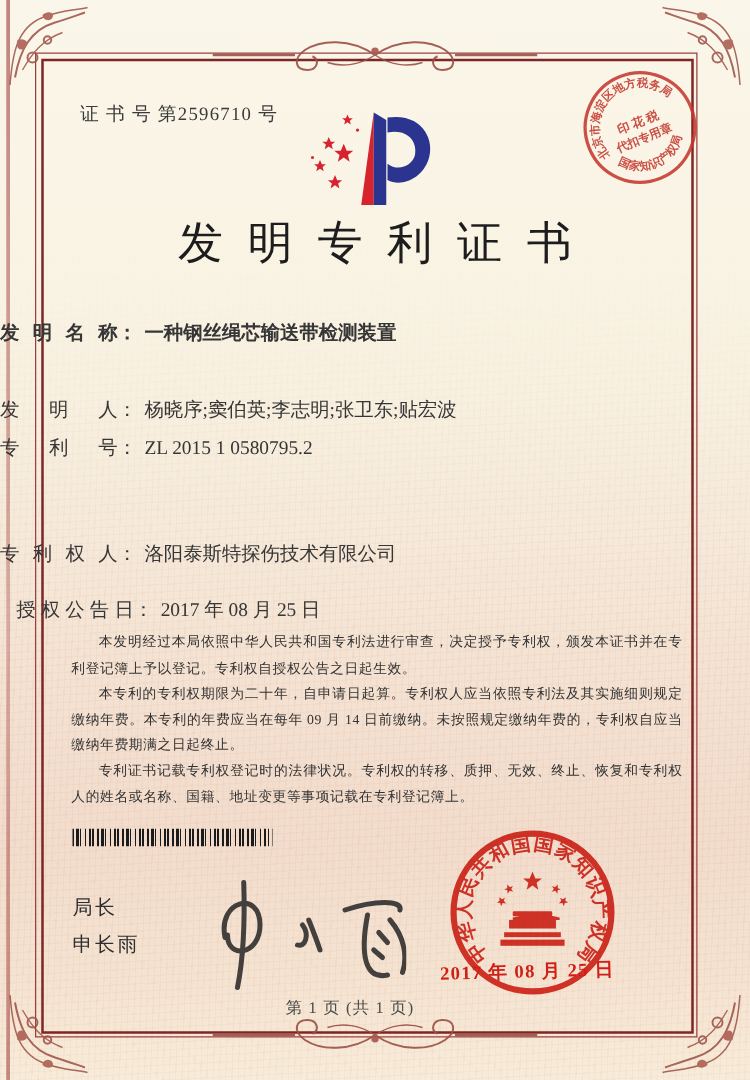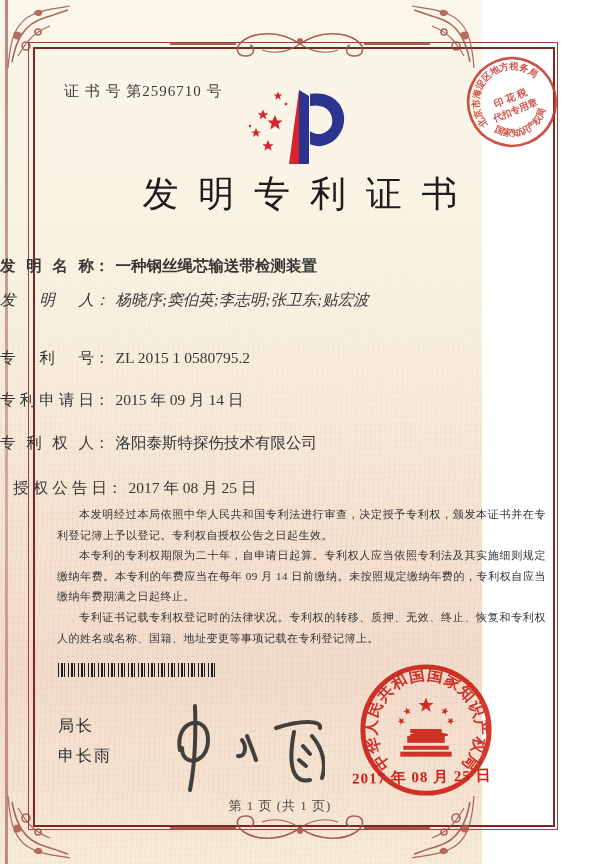--- a/index.html
+++ b/index.html
@@ -1,18 +1,18 @@
 <!DOCTYPE html>
 <html><head>
 <meta charset="utf-8">
 <style>
   html,body{margin:0;padding:0;}
   body{width:600px;height:864px;overflow:hidden;
        font-family:"Liberation Serif","DejaVu Serif",serif;}
-  .page{position:relative;width:482px;height:864px;
+  .page{position:relative;width:600px;height:864px;
     background:linear-gradient(180deg,#faf6e9 0%,#f9f3e3 28%,#f6ecdc 45%,#f4e2d2 62%,#f2dccc 78%,#f5e4d2 92%,#f7ecd9 100%);}
   .guilloche{position:absolute;inset:0;pointer-events:none;
     background:
       repeating-linear-gradient(92deg,rgba(198,118,92,.055) 0 1px,transparent 1px 5px),
       repeating-linear-gradient(-3deg,rgba(198,118,92,.05) 0 1px,transparent 1px 6px);
     -webkit-mask-image:linear-gradient(180deg,transparent 22%,#000 55%);
     mask-image:linear-gradient(180deg,transparent 22%,#000 55%);}
   .photo-edge{position:absolute;left:5px;top:0;width:3px;height:864px;
     background:linear-gradient(180deg,rgba(146,38,38,.55),rgba(146,38,38,.3) 60%,rgba(146,38,38,.5));}
   .frame-outer{position:absolute;left:28px;top:42px;width:528px;height:786px;
@@ -30,21 +30,21 @@
 
   .cert-no{position:absolute;left:64px;top:82px;font-size:15px;color:#3a3a3a;letter-spacing:1px;}
   .tax-stamp{position:absolute;left:466px;top:56px;width:92px;height:92px;
     transform:rotate(-22deg);opacity:.88;z-index:6;}
   .logo{position:absolute;left:246px;top:86px;width:102px;height:80px;}
   .title{position:absolute;left:0;top:170px;width:600px;text-align:center;
     font-size:36px;font-weight:normal;color:#1d1d1d;letter-spacing:.55em;text-indent:.55em;}
   .frow{position:absolute;left:0;font-size:15.5px;color:#363636;white-space:nowrap;}
   .flabel{display:inline-block;width:94px;text-align:justify;text-align-last:justify;}
   .fcolon{margin-right:6px;}
-  .fy0{top:256px;font-weight:bold;} .fy1{top:290px;font-style:italic;} .fy2{top:348px;} .fy3{top:390px;} .fy4{top:433px;} .fy5{top:478px;margin-left:13px;}
+  .fy0{top:256px;font-weight:bold;} .fy1{top:318px;} .fy2{top:348px;} .fy3{top:390px;} .fy4{top:433px;} .fy5{top:478px;margin-left:13px;}
 
   .body-text{position:absolute;left:57px;top:504px;width:489px;
     font-size:11px;line-height:20.6px;color:#333;text-align:justify;letter-spacing:.5px;}
   .body-text p{margin:0;text-indent:2em;}
 
   .barcode{position:absolute;left:58px;top:663px;width:160px;height:14px;
     background:repeating-linear-gradient(90deg,#1b1b1b 0 1px,transparent 1px 3px,#1b1b1b 3px 5px,transparent 5px 6px,#1b1b1b 6px 7px,transparent 7px 10px);}
   .director{position:absolute;left:58px;font-size:16px;color:#2e2e2e;letter-spacing:2px;}
   .director.t{top:716px;} .director.n{top:746px;}
   .signature{position:absolute;left:150px;top:698px;width:175px;height:95px;z-index:3;}
@@ -168,23 +168,20 @@
   <div class="title">发明专利证书</div>
 
   <div class="frow fy0">
     <span class="flabel">发明名称</span><span class="fcolon">：</span><span>一种钢丝绳芯输送带检测装置</span>
   </div>
   <div class="frow fy1">
     <span class="flabel">发明人</span><span class="fcolon">：</span><span>杨晓序;窦伯英;李志明;张卫东;贴宏波</span>
   </div>
   <div class="frow fy2">
     <span class="flabel">专利号</span><span class="fcolon">：</span><span>ZL 2015 1 0580795.2</span>
-  </div>
-  <div class="frow fy3">
-    <span class="flabel">专利申请日</span><span class="fcolon">：</span><span>2015 年 09 月 14 日</span>
   </div>
   <div class="frow fy4">
     <span class="flabel">专利权人</span><span class="fcolon">：</span><span>洛阳泰斯特探伤技术有限公司</span>
   </div>
   <div class="frow fy5">
     <span class="flabel">授权公告日</span><span class="fcolon">：</span><span>2017 年 08 月 25 日</span>
   </div>
 
   <div class="body-text">
     <p>本发明经过本局依照中华人民共和国专利法进行审查，决定授予专利权，颁发本证书并在专利登记簿上予以登记。专利权自授权公告之日起生效。</p>

